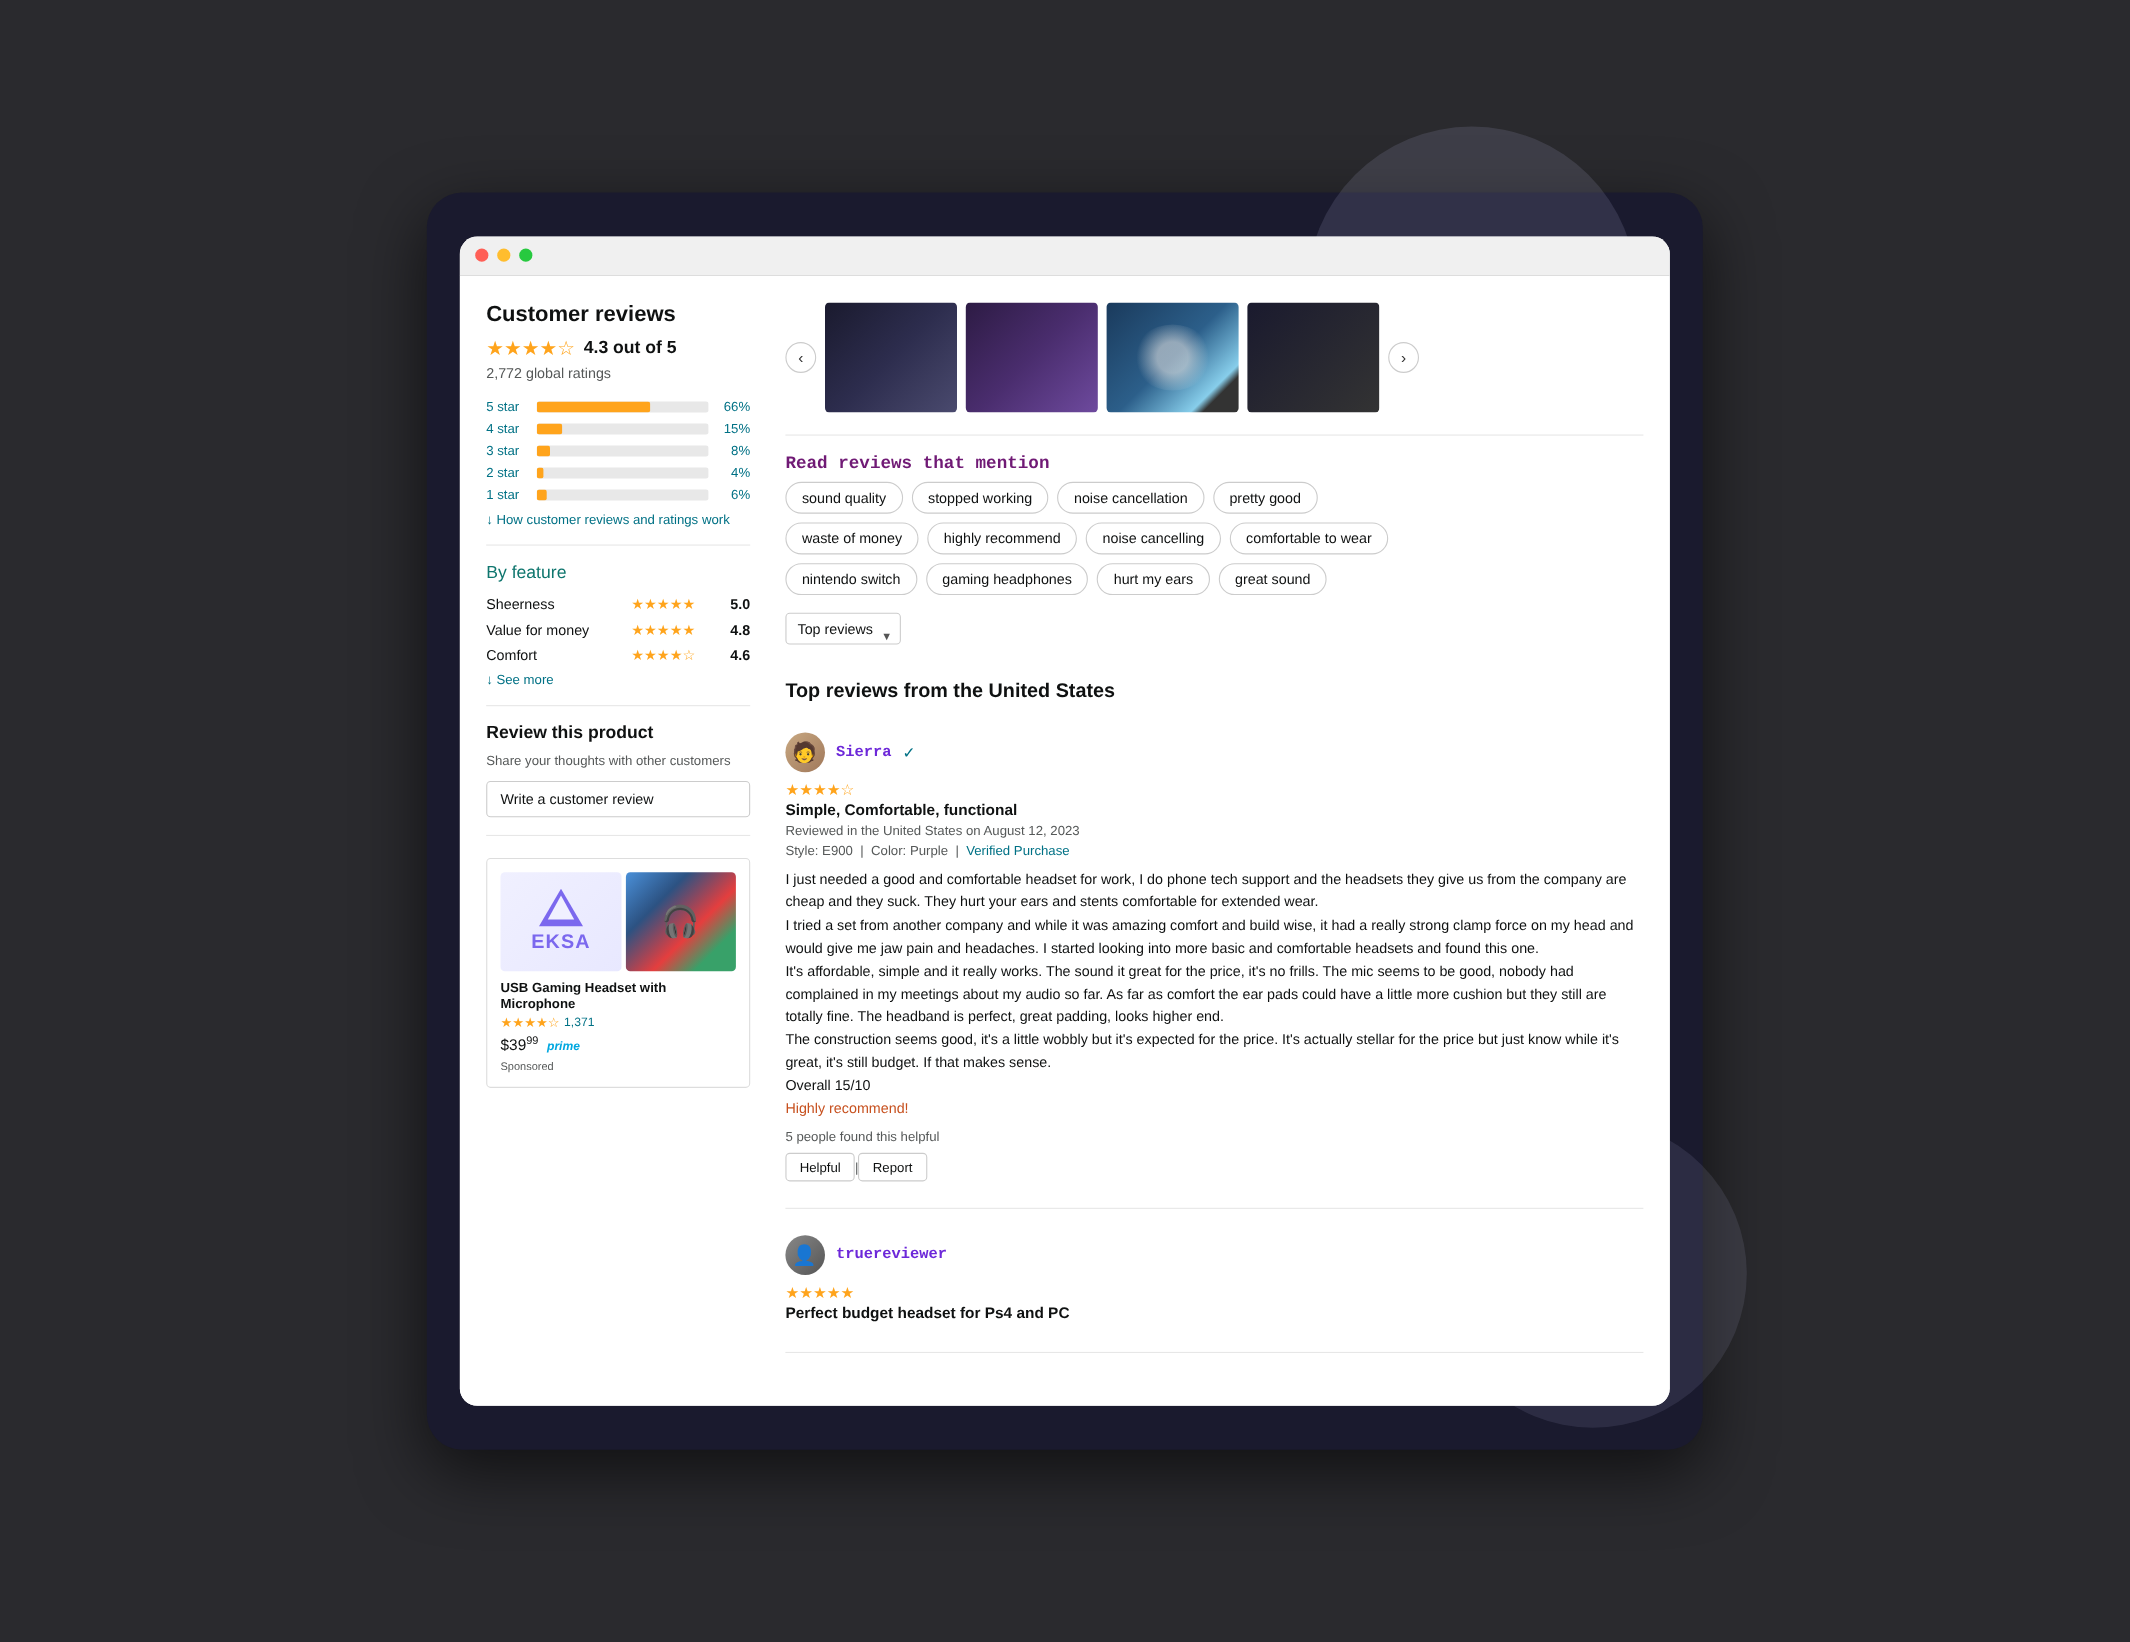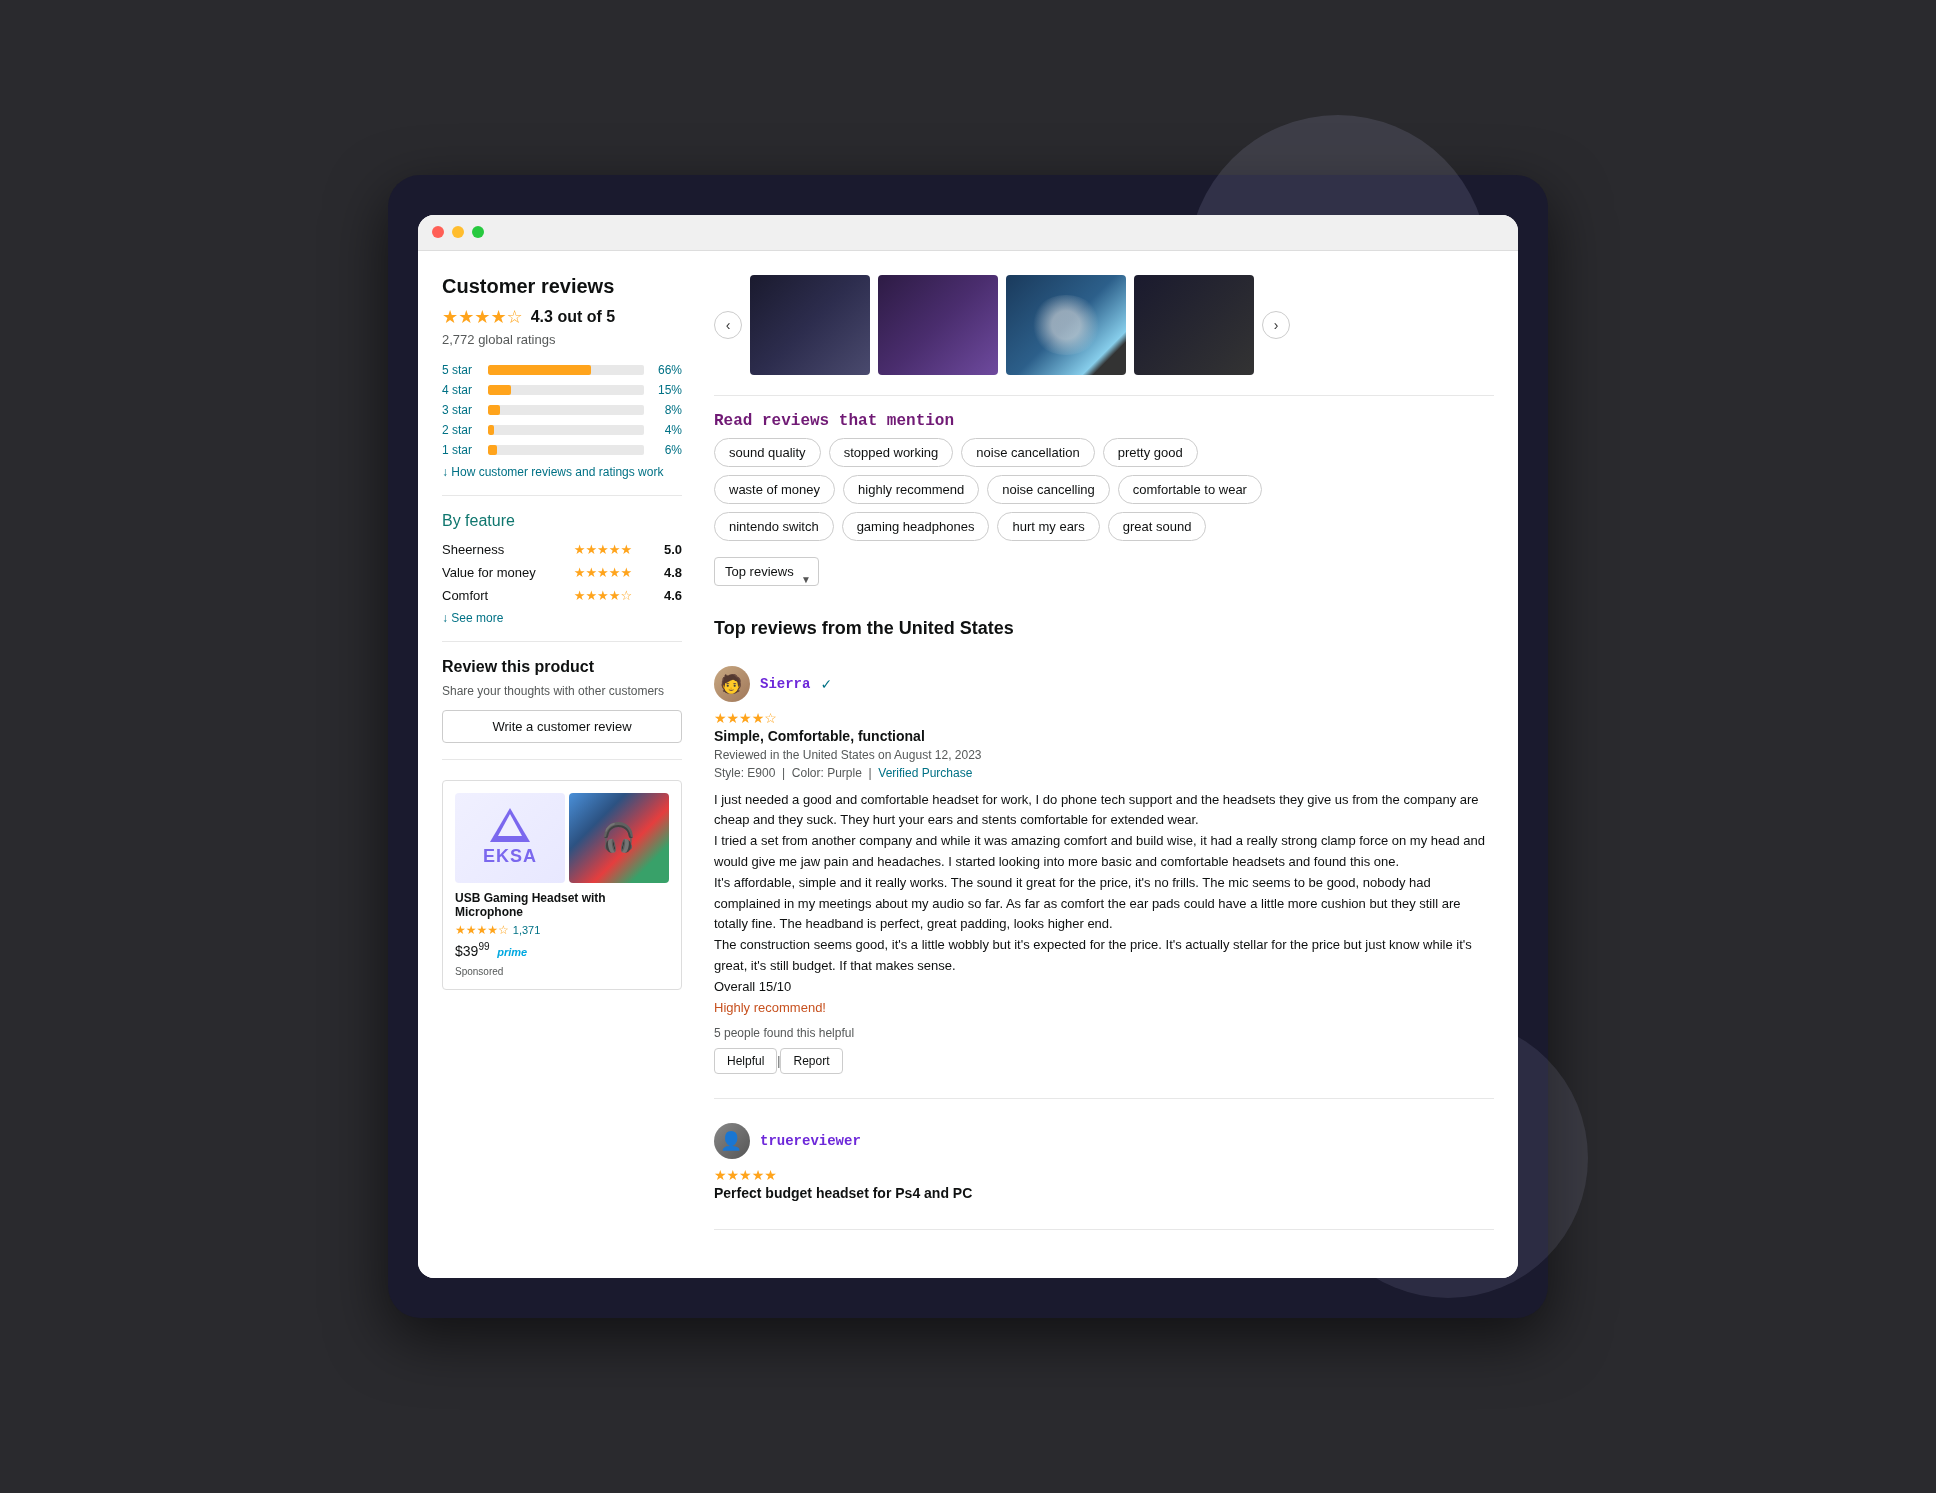--- a/index.html
+++ b/index.html
@@ -222,21 +222,21 @@
 
     .write-review-btn {
       width: 100%;
       padding: 8px 12px;
       border: 1px solid #ccc;
       border-radius: 4px;
       background: #fff;
       font-size: 13px;
       color: #0f1111;
       cursor: pointer;
-      text-align: center;
+      text-align: left;
     }
 
     
     .ad-block {
       margin-top: 20px;
       border: 1px solid #ddd;
       border-radius: 4px;
       padding: 12px;
       background: #fff;
     }

